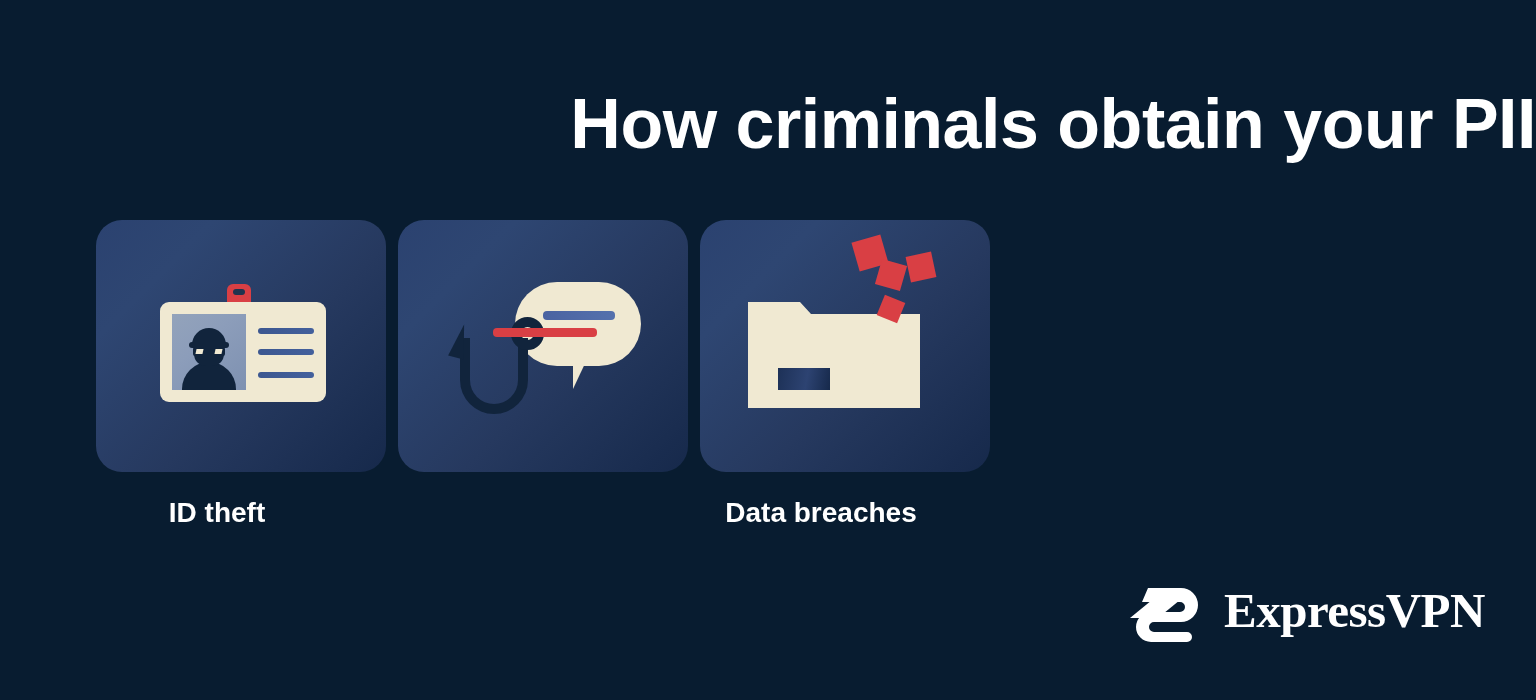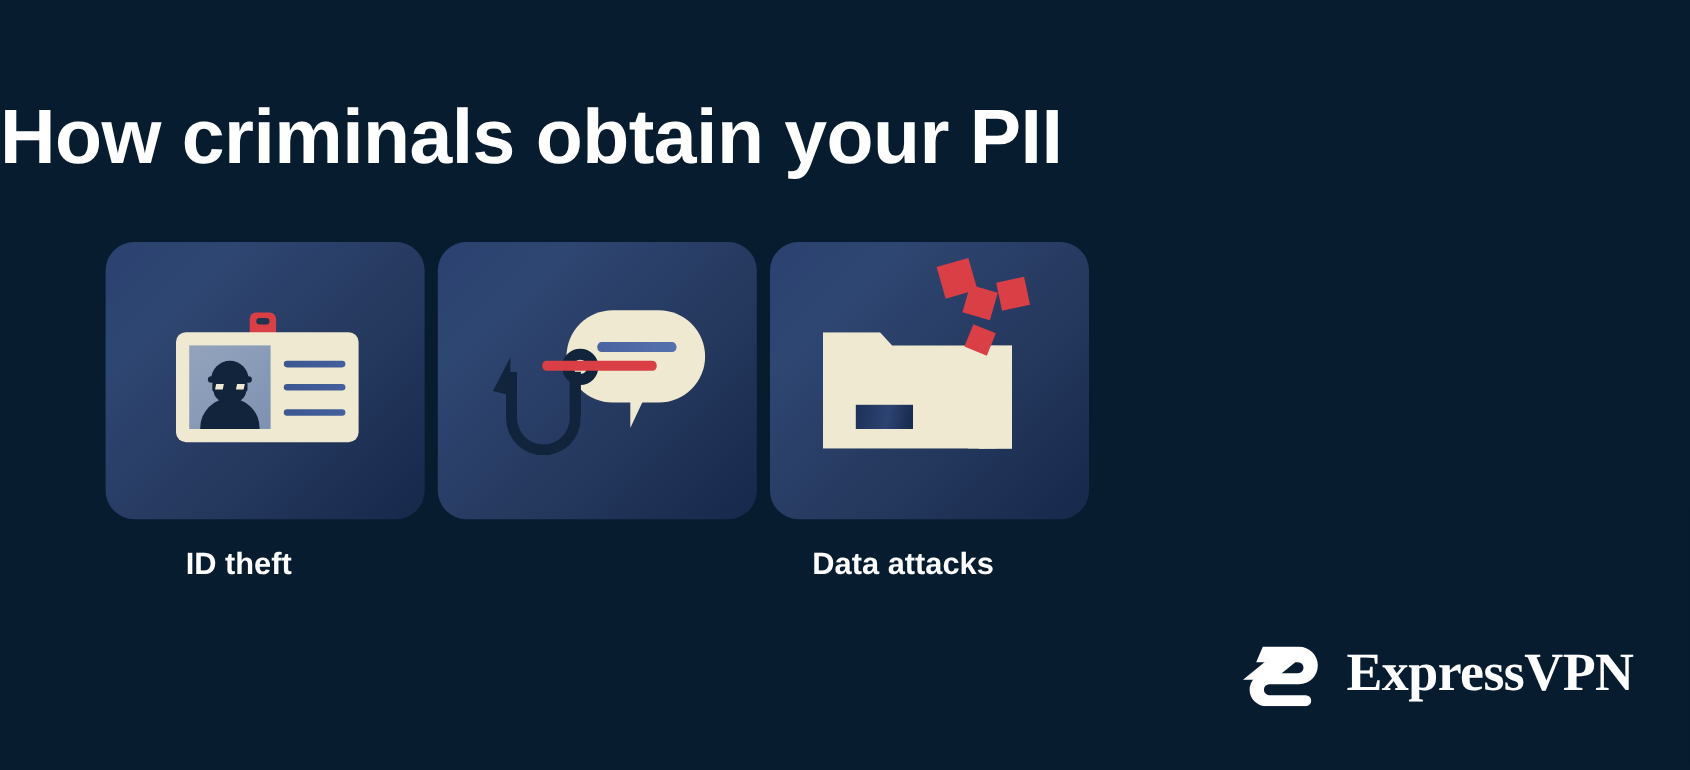--- a/index.html
+++ b/index.html
@@ -13,21 +13,21 @@
   .page {
     position:relative;
     width:1536px; height:700px;
     background:#081c30;
   }
 
   
   .title {
     position:absolute;
     top:88px; left:0; width:1536px;
-    text-align:left;
+    text-align:right;
     color:#ffffff;
     font-size:70px;
     font-weight:bold;
     letter-spacing:-0.5px;
     line-height:1.05;
     white-space:nowrap;
   }
 
   
   .cards {
@@ -306,21 +306,21 @@
           <div class="folder"></div>
           <div class="folder-r"></div>
           <div class="crack"></div>
           <div class="flabel"></div>
           <div class="shard s1"></div>
           <div class="shard s2"></div>
           <div class="shard s3"></div>
           <div class="shard s4"></div>
         </div>
       </div>
-      <div class="label">Data attacks</div>
+      <div class="label">Data breaches</div>
     </div>
 
 
   </div>
 
   <div class="logo">
     <span class="logo-mark">
       <svg viewBox="0 0 76 56" width="76" height="56" aria-hidden="true">
         <path fill="#ffffff" d="M20 2 h33 a17 17 0 0 1 0 34 h-27 a5 5 0 0 0 0 10 h33 a5 5 0 0 1 0 10 h-36
              a15 15 0 0 1 0 -30 h29 a5 5 0 0 0 0 -10 h-38 z"></path>

